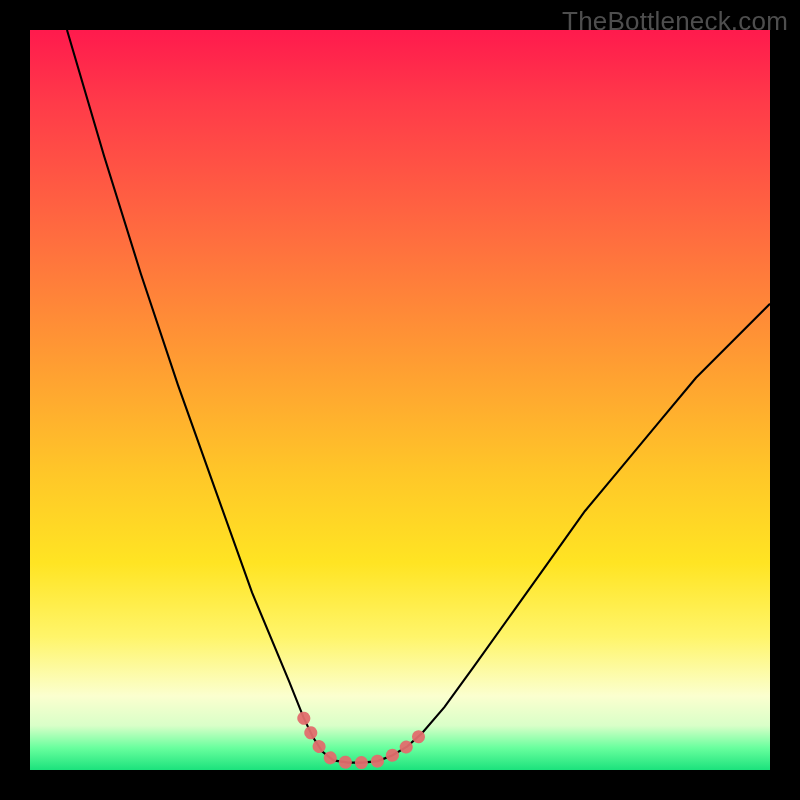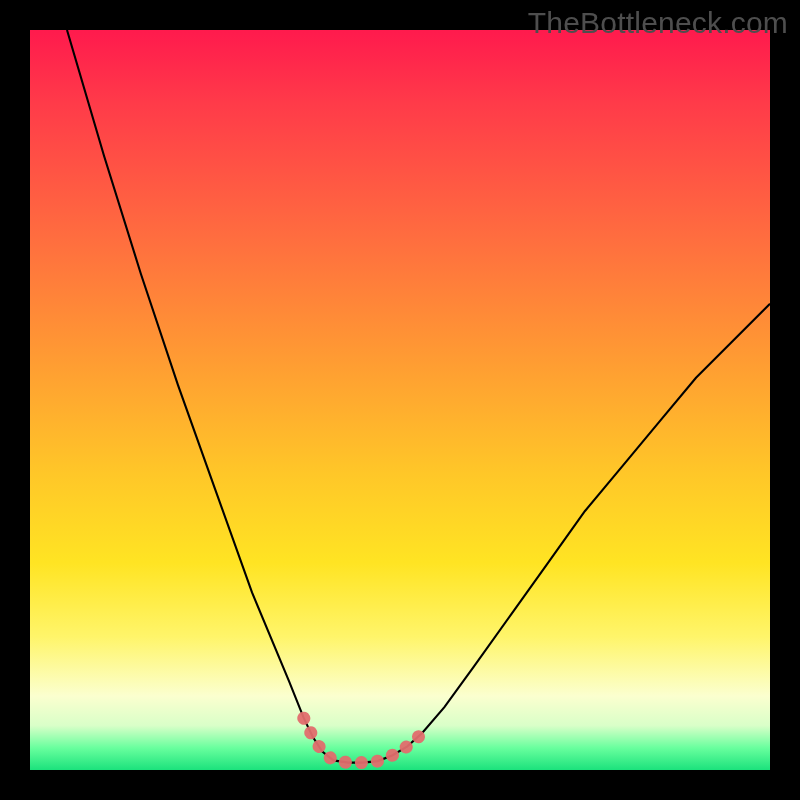--- a/index.html
+++ b/index.html
@@ -9,21 +9,21 @@
     background: #000;
     position: relative;
     overflow: hidden;
     font-family: Arial, Helvetica, sans-serif;
   }
   .watermark {
     position: absolute;
     top: 6px;
     right: 12px;
     color: #4e4e4e;
-    font-size: 30px;
+    font-size: 26px;
     font-weight: 400;
     z-index: 10;
     letter-spacing: 0.2px;
   }
   .plot-area {
     position: absolute;
     left: 30px;
     top: 30px;
     width: 740px;
     height: 740px;

